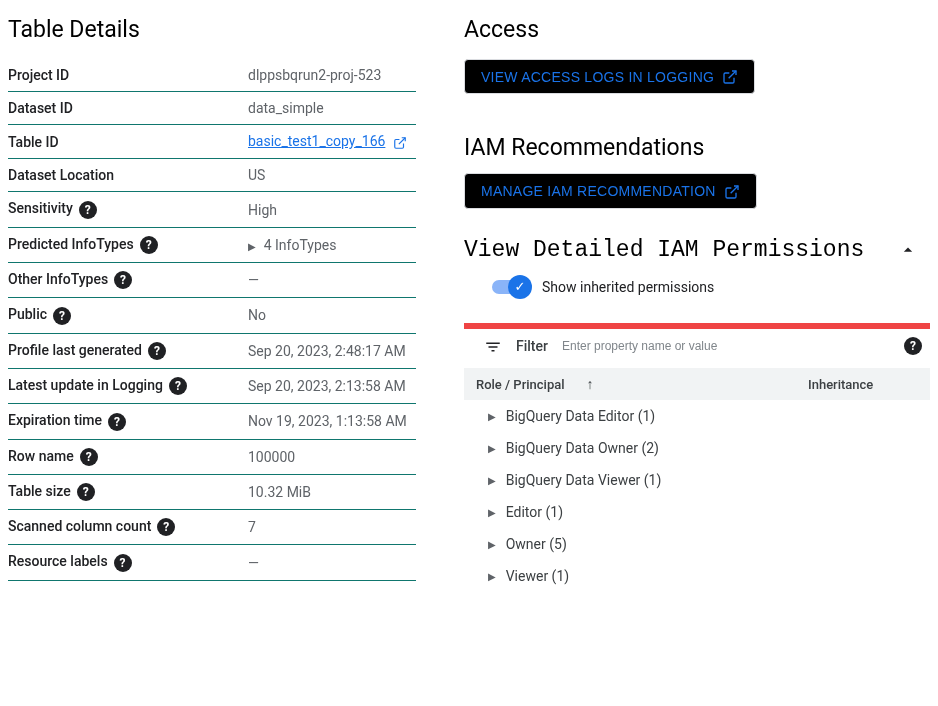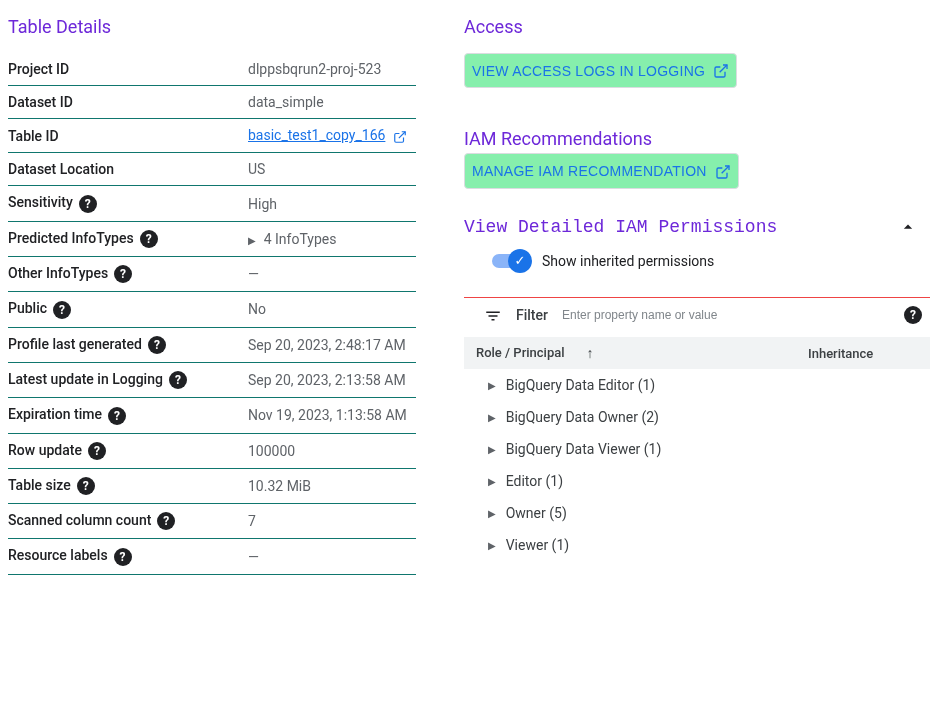--- a/index.html
+++ b/index.html
@@ -10,24 +10,24 @@
       background: #fff;
       padding: 8px;
     }
     .container {
       display: flex;
       gap: 48px;
     }
     .left-col { width: 408px; }
     .right-col { flex: 1; min-width: 0; }
     h2 {
-      font-size: 18px;
+      font-size: 23px;
       font-weight: 400;
       margin: 8px 0 16px 0;
-      color: #6d28d9;
+      color: #000000;
     }
     .details-table {
       width: 100%;
       border-collapse: collapse;
     }
     .details-table tr {
       border-bottom: 1px solid #0f766e;
     }
     .details-table td {
       padding: 8px 0;
@@ -98,25 +98,25 @@
     .expand-arrow {
       display: inline-block;
       margin-right: 8px;
       color: #5f6368;
       font-size: 10px;
     }
     .outlined-btn {
       display: inline-flex;
       align-items: center;
       border: 1px solid #dadce0;
-      background: #86efac;
+      background: #000000;
       color: #1a73e8;
       font-size: 14px;
       font-weight: 500;
-      padding: 8px 7px;
+      padding: 8px 16px;
       border-radius: 4px;
       cursor: pointer;
       letter-spacing: 0.25px;
       text-transform: uppercase;
       margin-bottom: 28px;
     }
     .outlined-btn .ext-icon {
       margin-left: 8px;
     }
     .iam-header {
@@ -161,21 +161,21 @@
       font-size: 13px;
     }
     .toggle-label {
       color: #202124;
     }
     .filter-row {
       display: flex;
       align-items: center;
       gap: 14px;
       padding: 8px 8px 12px 20px;
-      border-top: 1px solid #ef4444;
+      border-top: 6px solid #ef4444;
     }
     .filter-icon { font-size: 16px; color: #202124; }
     .filter-label { font-weight: 500; color: #3c4043; }
     .filter-input {
       flex: 1;
       border: none;
       font-size: 12px;
       outline: none;
       color: #a21caf;
     }
@@ -185,36 +185,37 @@
       align-items: center;
       background: #f1f3f4;
       padding: 8px 12px;
       font-size: 13px;
       color: #3c4043;
       font-weight: 500;
     }
     .iam-head .col-role {
       flex: 1;
       display: flex;
+      align-items: center;
       gap: 22px;
     }
     .iam-head .col-inh {
       width: 110px;
     }
     .sort-arrow { font-size: 14px; }
     .iam-row {
       display: flex;
       align-items: center;
       padding: 8px 12px 8px 24px;
       font-size: 14px;
       color: #3c4043;
       cursor: pointer;
     }
     .iam-row .expand-arrow { margin-right: 10px; }
-    .section-spacer { margin-top: 12px; margin-bottom: 4px; }
+    .section-spacer { margin-top: 12px; margin-bottom: 12px; }
     svg { display: inline-block; vertical-align: middle; }
   </style>
 </head>
 <body>
 
 <div class="container">
 
   <div class="left-col">
     <h2>Table Details</h2>
     <table class="details-table">
@@ -264,21 +265,21 @@
       </tr>
       <tr>
         <td><span>Latest update in Logging</span><span class="help-icon">?</span></td>
         <td><span>Sep 20, 2023, 2:13:58 AM</span></td>
       </tr>
       <tr>
         <td><span>Expiration time</span><span class="help-icon">?</span></td>
         <td><span>Nov 19, 2023, 1:13:58 AM</span></td>
       </tr>
       <tr>
-        <td><span>Row update</span><span class="help-icon">?</span></td>
+        <td><span>Row name</span><span class="help-icon">?</span></td>
         <td><span>100000</span></td>
       </tr>
       <tr>
         <td><span>Table size</span><span class="help-icon">?</span></td>
         <td><span>10.32 MiB</span></td>
       </tr>
       <tr>
         <td><span>Scanned column count</span><span class="help-icon">?</span></td>
         <td><span>7</span></td>
       </tr>

